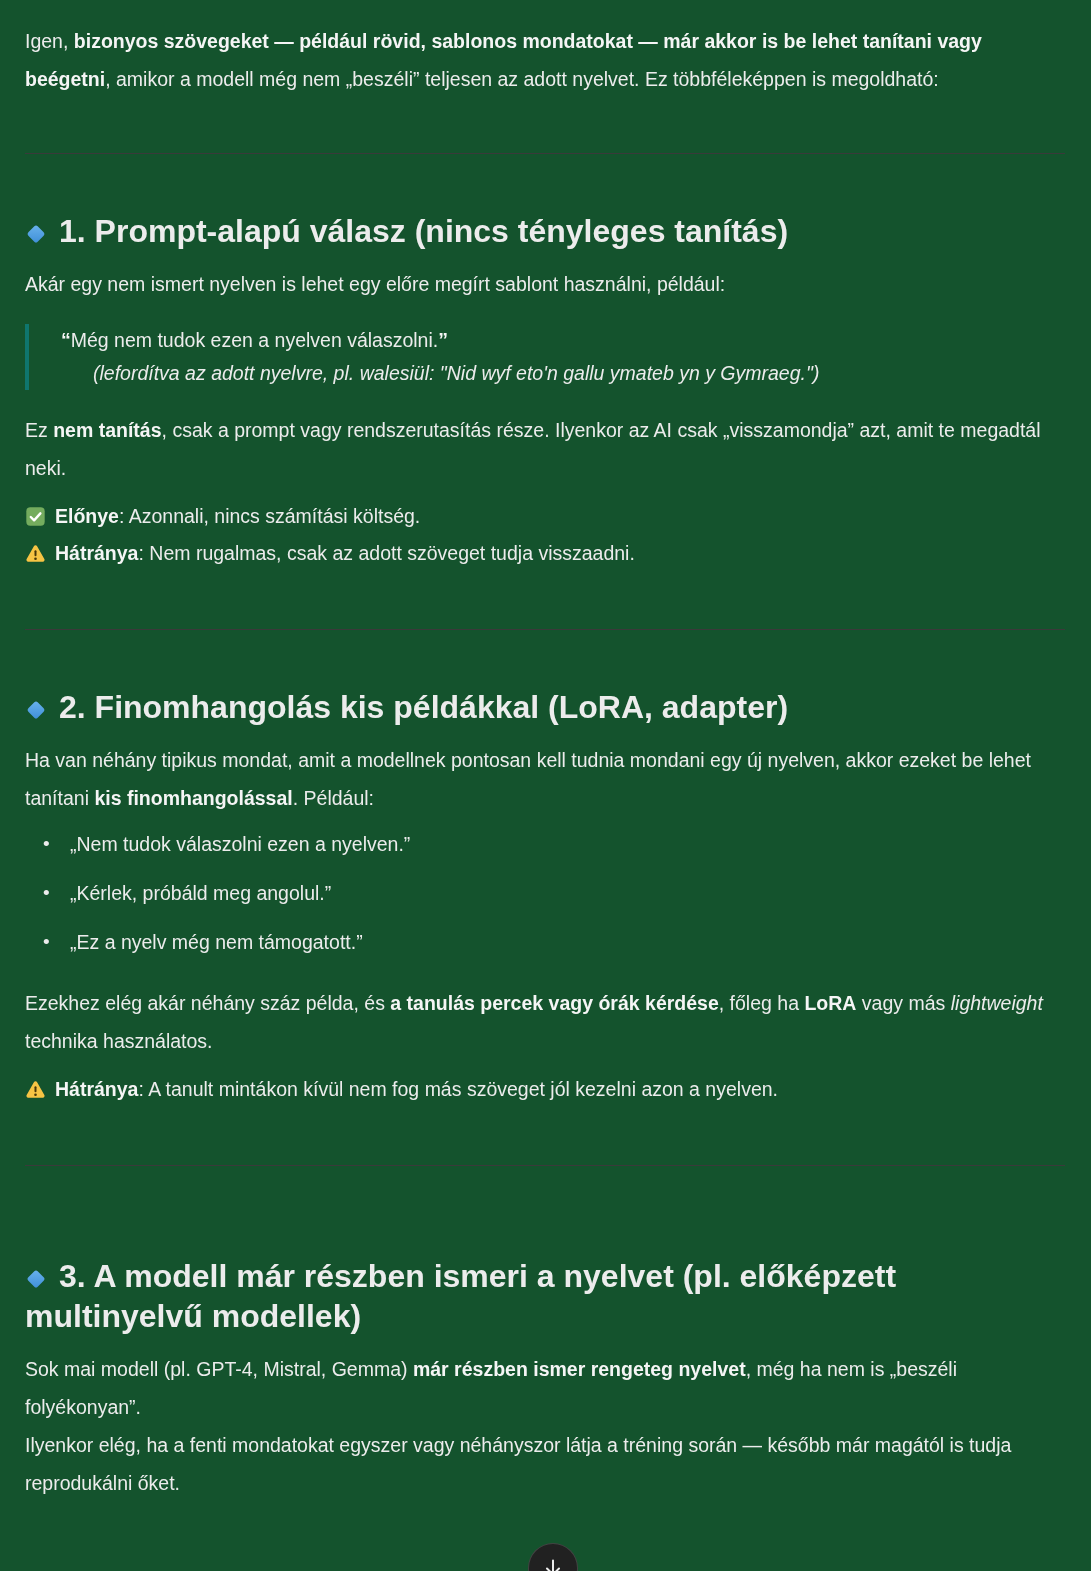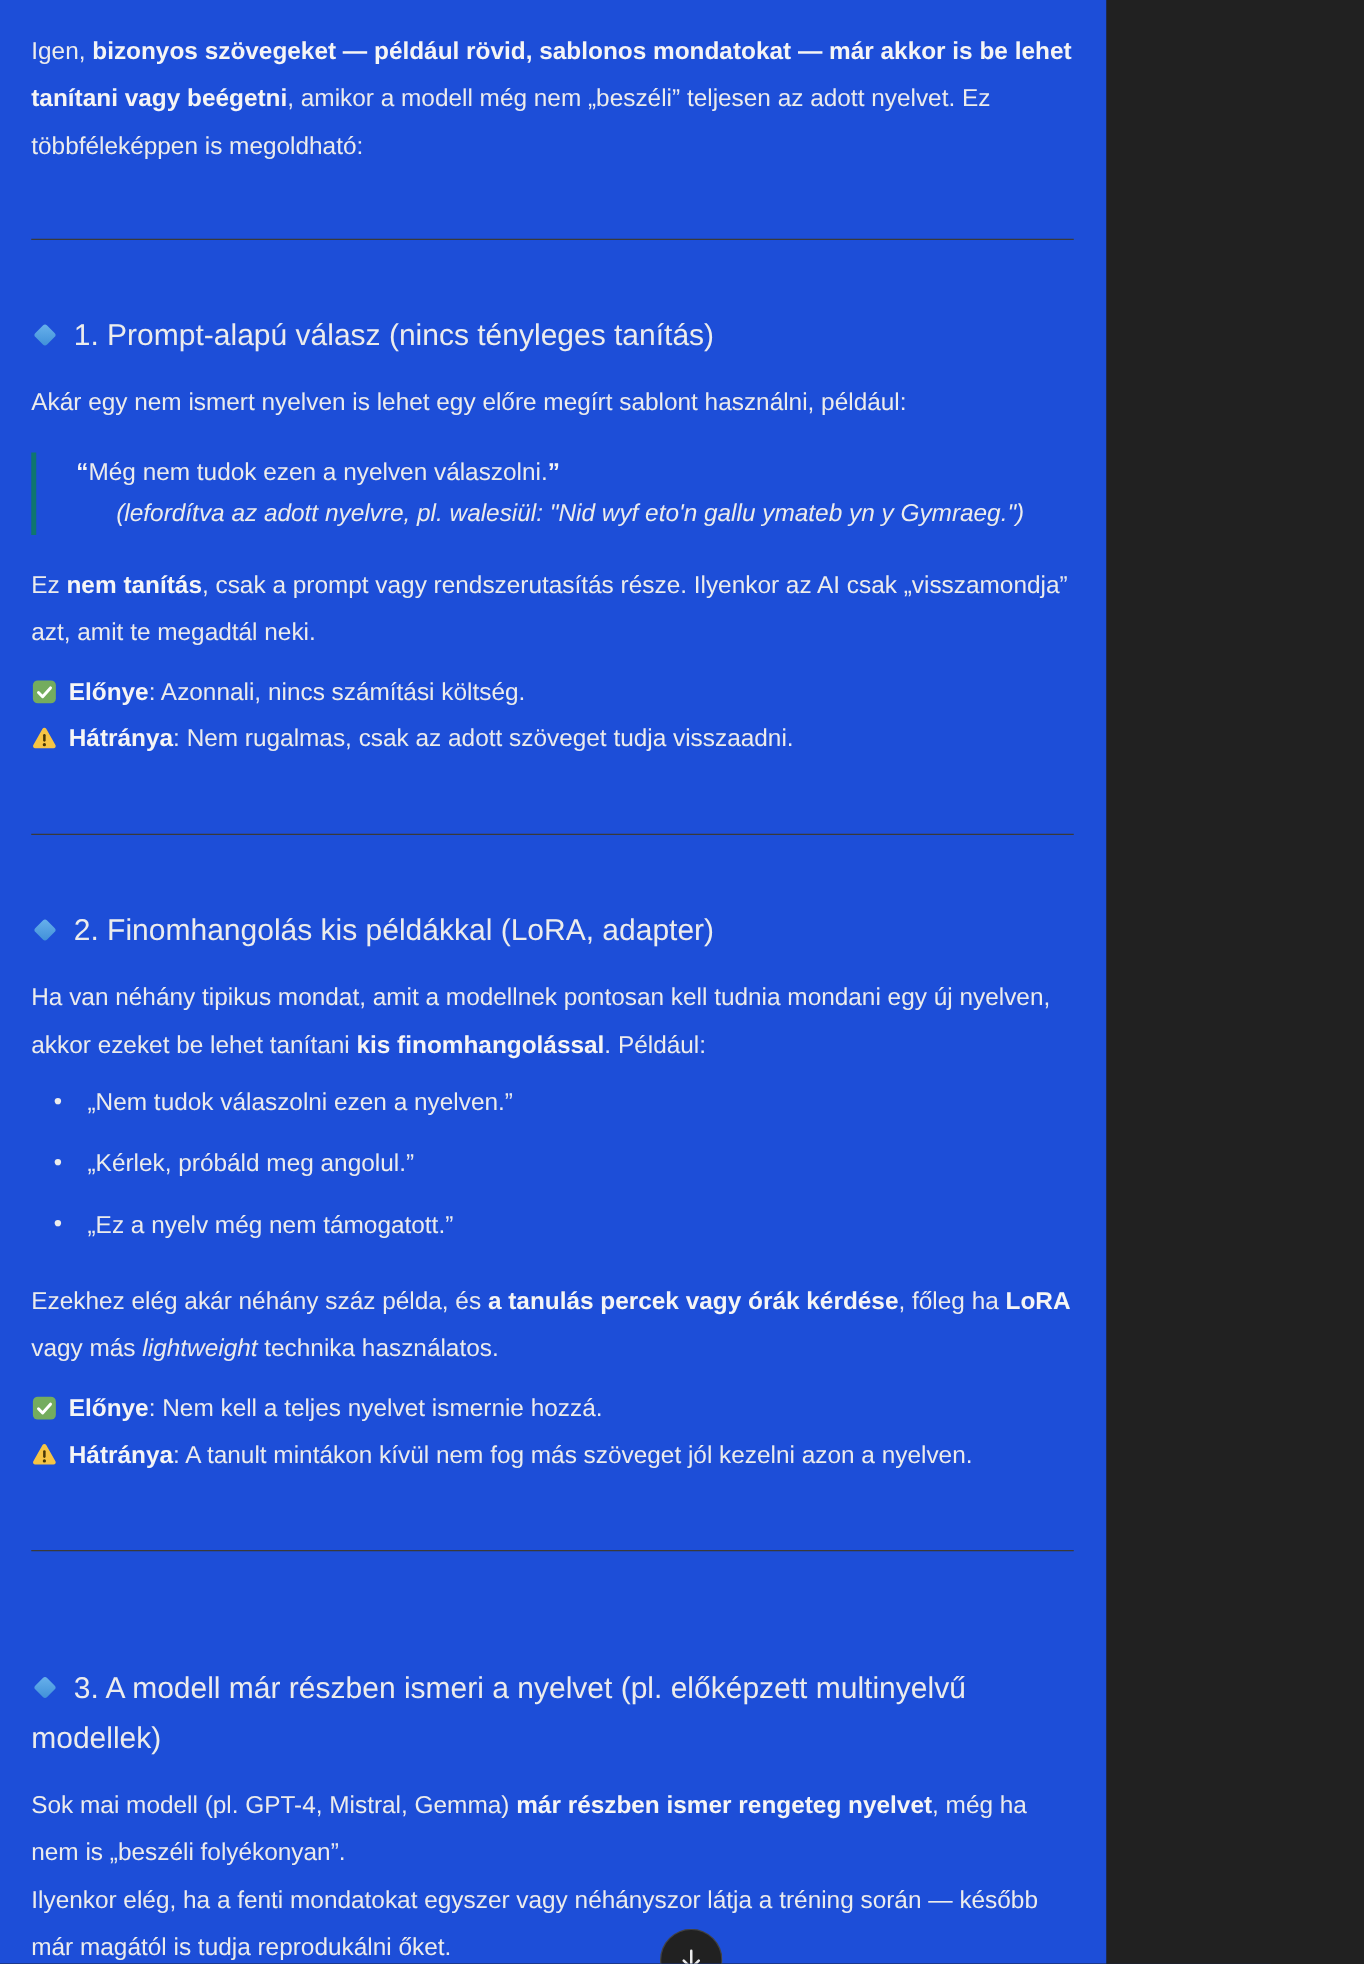--- a/index.html
+++ b/index.html
@@ -1,46 +1,46 @@
 <!DOCTYPE html>
 <html lang="hu"><head>
 <meta charset="utf-8">
 <style>
   html, body { margin: 0; padding: 0; background: #212121; }
   .canvas {
     position: relative;
-    width: 885px;
+    width: 1091px;
     height: 1571px;
     overflow: hidden;
     box-sizing: border-box;
     padding: 22px 26px 0 25px;
-    background: #1d4ed8;
+    background: #14532d;
     color: #ececec;
     font-family: "Liberation Sans", "DejaVu Sans", sans-serif;
     font-size: 19.5px;
     line-height: 38px;
   }
   .p        { margin: 0 0 11px; }
   .p.mb0    { margin-bottom: 0; }
   .p.mb8    { margin-bottom: 8px; }
   b, strong { font-weight: 700; color: #f5f5f5; }
   em        { font-style: italic; }
 
   hr.sep {
     border: none;
     border-top: 1px solid #3a3a3a;
     height: 0;
     margin: 55px 0 0;
   }
   hr.sep.wide { margin-top: 57px; }
 
   h3.section-heading {
-    font-size: 24px;
+    font-size: 32px;
     line-height: 40px;
-    font-weight: 400;
+    font-weight: 700;
     color: #ececec;
     margin: 57px 0 14px;
   }
   .h-icon { display: inline-block; width: 22px; height: 22px; vertical-align: -3px; margin-right: 12px; }
 
   blockquote.quote {
     margin: 21px 0;
     padding: 0 0 0 32px;
     border-left: 4px solid #0f766e;
     line-height: 33px;
@@ -127,24 +127,20 @@
   <ul class="list">
     <li><span class="bullet-dot">•</span><span>„Nem tudok válaszolni ezen a nyelven.”</span></li>
     <li><span class="bullet-dot">•</span><span>„Kérlek, próbáld meg angolul.”</span></li>
     <li><span class="bullet-dot">•</span><span>„Ez a nyelv még nem támogatott.”</span></li>
   </ul>
 
   <p class="p"><span>Ezekhez elég akár néhány száz példa, és </span><strong>a tanulás percek vagy órák kérdése</strong><span>, főleg ha </span><strong>LoRA</strong><span> vagy más </span><em>lightweight</em><span> technika használatos.</span></p>
 
   <div class="procon">
     <div class="procon-line"><svg class="pc-icon" viewBox="0 0 24 24" aria-hidden="true">
-          <rect x="1.5" y="1.5" width="21" height="21" rx="4.5" fill="#74ac5e"></rect>
-          <path d="M6.6 12.6 L10.4 16.4 L17.6 8.4" fill="none" stroke="#ffffff" stroke-width="2.7" stroke-linecap="round" stroke-linejoin="round"></path>
-        </svg><strong>Előnye</strong><span>: Nem kell a teljes nyelvet ismernie hozzá.</span></div>
-    <div class="procon-line"><svg class="pc-icon" viewBox="0 0 24 24" aria-hidden="true">
           <path d="M10.3 3.4 L1.9 18.3 A2 2 0 0 0 3.6 21.3 H20.4 A2 2 0 0 0 22.1 18.3 L13.7 3.4 A2 2 0 0 0 10.3 3.4 Z" fill="#f6c444"></path>
           <rect x="10.85" y="8.2" width="2.3" height="7" rx="1.15" fill="#473708"></rect>
           <circle cx="12" cy="18" r="1.5" fill="#473708"></circle>
         </svg><strong>Hátránya</strong><span>: A tanult mintákon kívül nem fog más szöveget jól kezelni azon a nyelven.</span></div>
   </div>
 
   <hr class="sep wide">
 
   <h3 class="section-heading" style="margin-top:90px;"><svg class="h-icon" viewBox="0 0 24 24" aria-hidden="true">
         <rect x="4.8" y="4.8" width="14.4" height="14.4" rx="2.6" transform="rotate(45 12 12)" fill="url(#dg1)"></rect>

